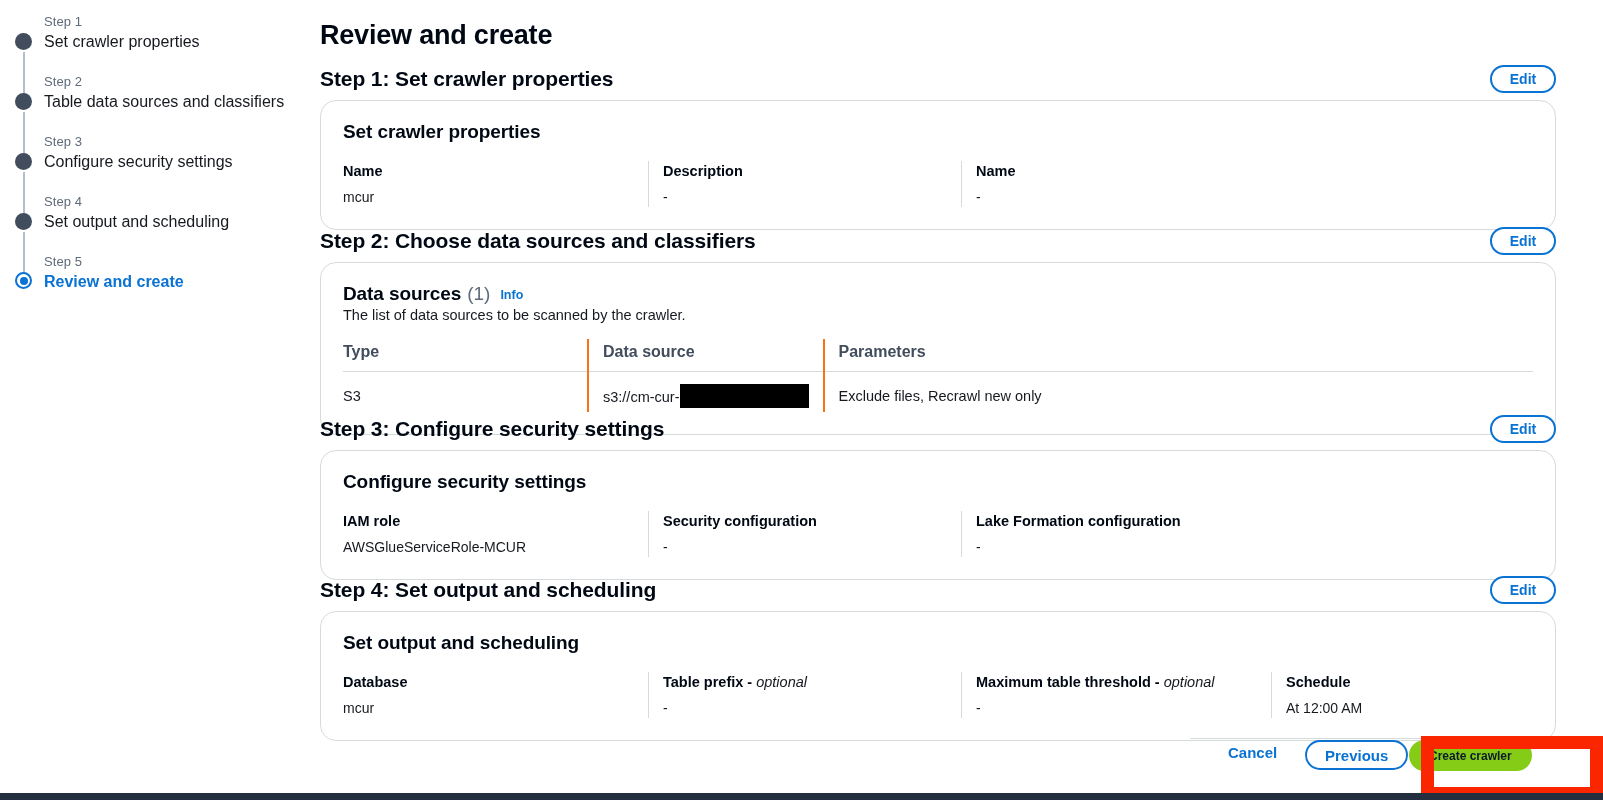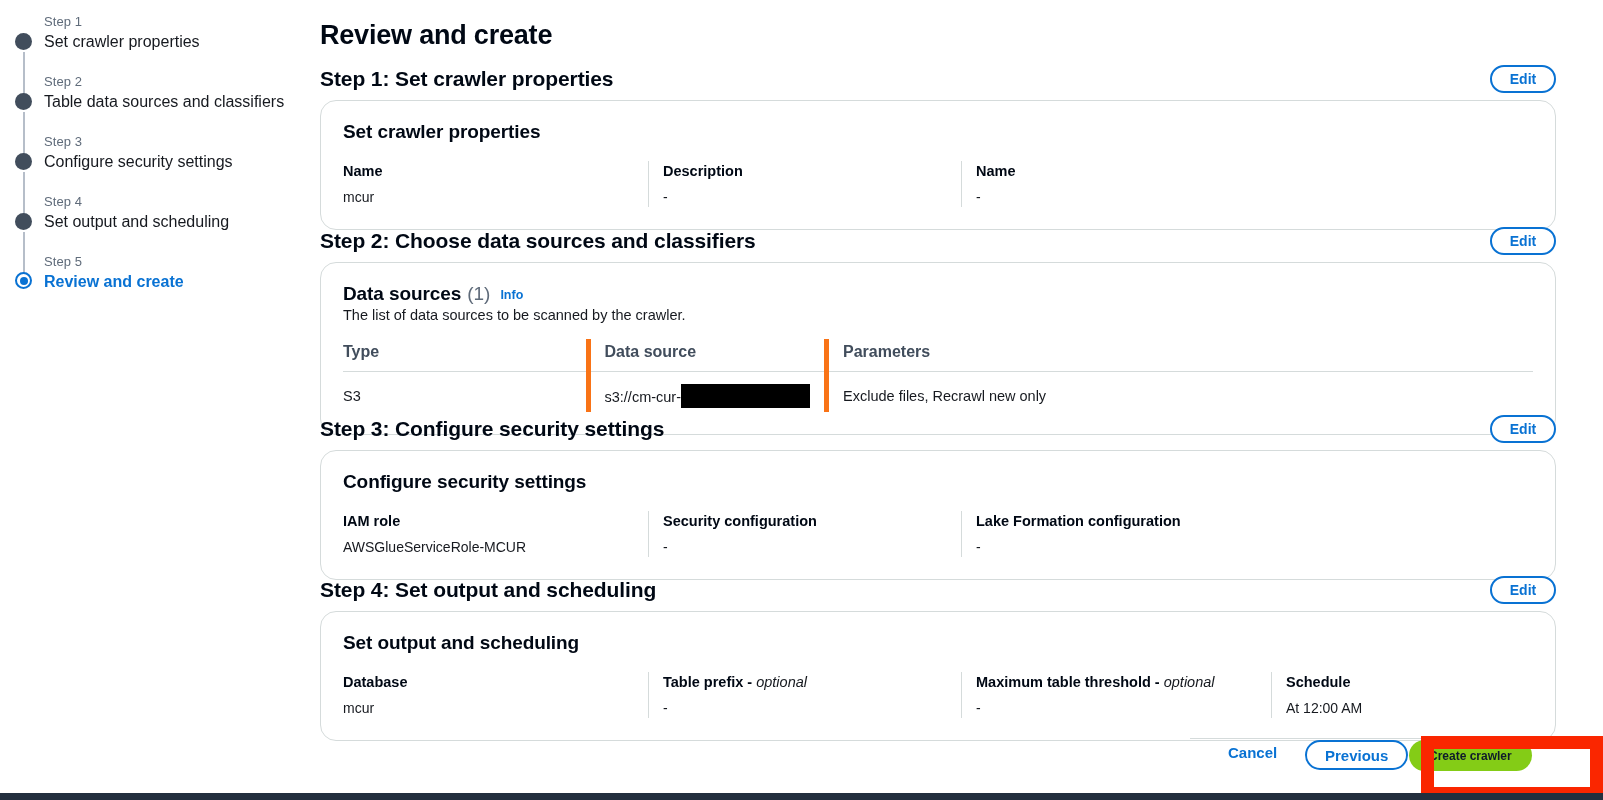--- a/index.html
+++ b/index.html
@@ -99,21 +99,21 @@
   .kv-key .opt { font-weight: normal; font-style: italic; color: #16191f; }
   .kv-val { font-size: 14px; color: #16191f; line-height: 20px; }
 
   
   .tbl { width: 100%; border-collapse: collapse; }
   .tbl th {
     text-align: left; font-size: 16px; font-weight: bold; color: #414d5c;
     padding: 4px 14px 10px 0; border-bottom: 1px solid #d5dbdb;
     white-space: nowrap;
   }
-  .tbl th.divided, .tbl td.divided { border-left: 5px solid #f97316; padding-left: 14px; }
+  .tbl th.divided, .tbl td.divided { border-left: 2px solid #f97316; padding-left: 14px; }
   .tbl td {
     font-size: 14.5px; color: #16191f; padding: 12px 14px 4px 0;
     vertical-align: middle; white-space: nowrap;
   }
   .redacted {
     display: inline-block; width: 129px; height: 24px;
     background: #000000; vertical-align: -6px; margin-left: 0px;
   }
 
   

